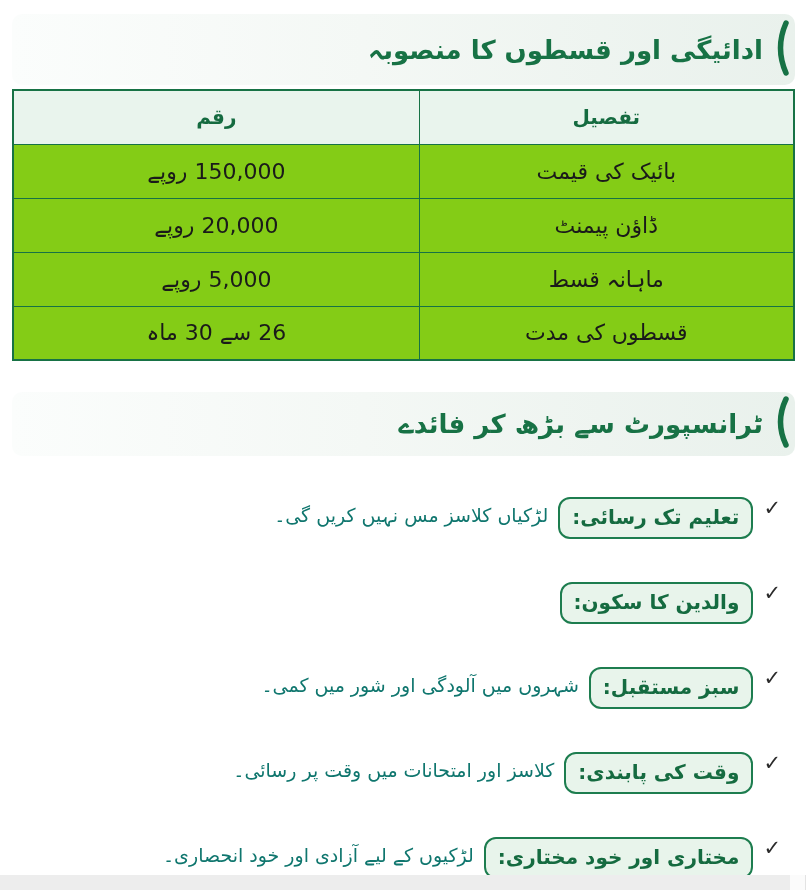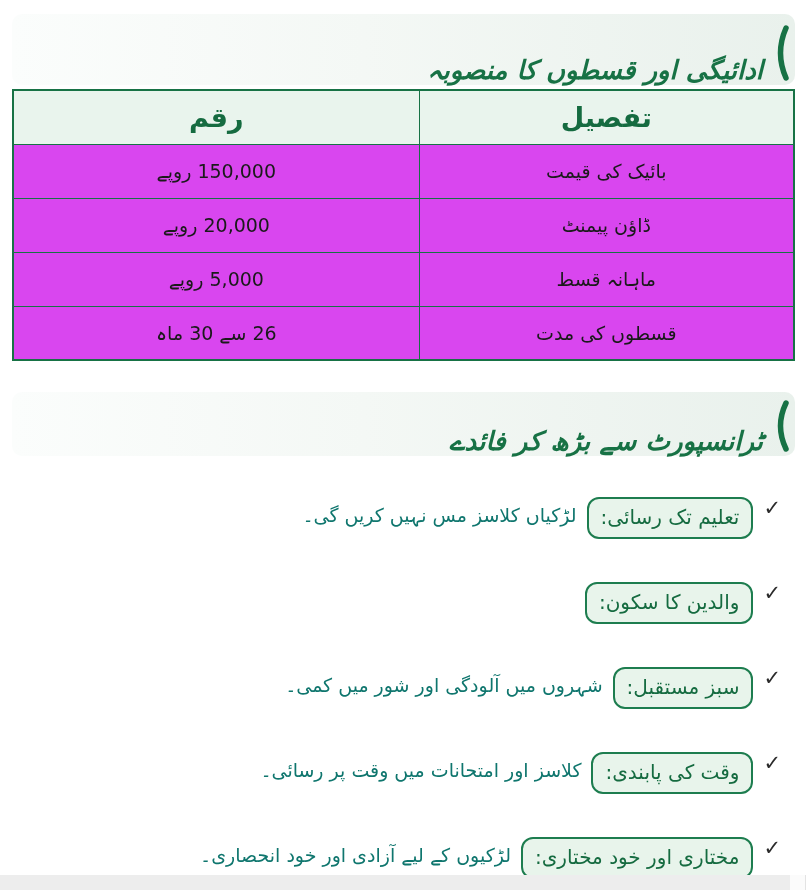--- a/index.html
+++ b/index.html
@@ -2,43 +2,43 @@
 <html lang="ur" dir="rtl"><head>
 <meta charset="utf-8">
 <style>
   * { margin:0; padding:0; box-sizing:border-box; }
   html,body { width:806px; height:890px; background:#ffffff; overflow:hidden; position:relative;
               font-family:"DejaVu Sans", sans-serif; }
 
   
   .banner { position:absolute; left:12px; width:783px; border-radius:10px;
             background:linear-gradient(to left, #e9f1ec 0%, #f4f8f5 55%, #fbfdfc 100%);
-            display:flex; align-items:flex-end; padding:0 6px 0 20px; direction:rtl;font-style:italic; }
+            display:flex; align-items:center; padding:0 6px 0 20px; direction:rtl; }
   .banner--1 { top:14px;  height:71px; }
   .banner--2 { top:392px; height:64px; }
   .banner-title { color:#177245; font-weight:bold; font-size:26px; margin-right:4px; white-space:nowrap; }
   .bracket { flex:0 0 auto; margin-left:6px; }
 
   
   .ptable-wrap { position:absolute; left:12px; top:89px; width:783px; }
   table.ptable { width:100%; border-collapse:collapse; table-layout:fixed; direction:rtl;
                  border:2px solid #177245; }
   .ptable th, .ptable td { border:1.5px solid #177245; text-align:center; vertical-align:middle; }
-  .ptable th { height:54px; background:#e9f4ed; color:#156b40; font-size:27px; font-weight:bold; }
-  .ptable td { height:54px; background:#d946ef; color:#1a1a1a; font-size:19px; }
+  .ptable th { height:54px; background:#e9f4ed; color:#156b40; font-size:20px; font-weight:bold; }
+  .ptable td { height:54px; background:#84cc16; color:#1a1a1a; font-size:22px; }
   .col-detail { width:48%; }
   .col-amount { width:52%; }
 
   
   .benefits { position:absolute; left:12px; top:466px; width:783px; direction:rtl; }
   .benefit { height:85px; display:flex; align-items:center; justify-content:flex-start;
              gap:10px; padding-right:14px; direction:rtl; }
   .check { color:#2b2b2b; font-size:21px; font-weight:bold; line-height:1; flex:0 0 auto; }
   .chip { flex:0 0 auto; background:#e8f4eb; border:2.5px solid #1d7d4f; border-radius:12px;
-          color:#156b40; font-weight:normal; font-size:20px; padding:6px 12px 8px; white-space:nowrap;margin-top:18px; }
+          color:#156b40; font-weight:bold; font-size:20px; padding:6px 12px 8px; white-space:nowrap;margin-top:18px; }
   .btext { color:#0f766e; font-size:19px; white-space:nowrap;margin-top:13px; }
 
   
   .hscroll { position:absolute; left:0; top:875px; width:790px; height:15px; background:#ededed; }
   .hscroll-corner { position:absolute; left:790px; top:875px; width:16px; height:15px;
                     background:#fbfbfb; border-right:1px solid #e3e3e3; }
 </style>
 </head>
 <body>
 

